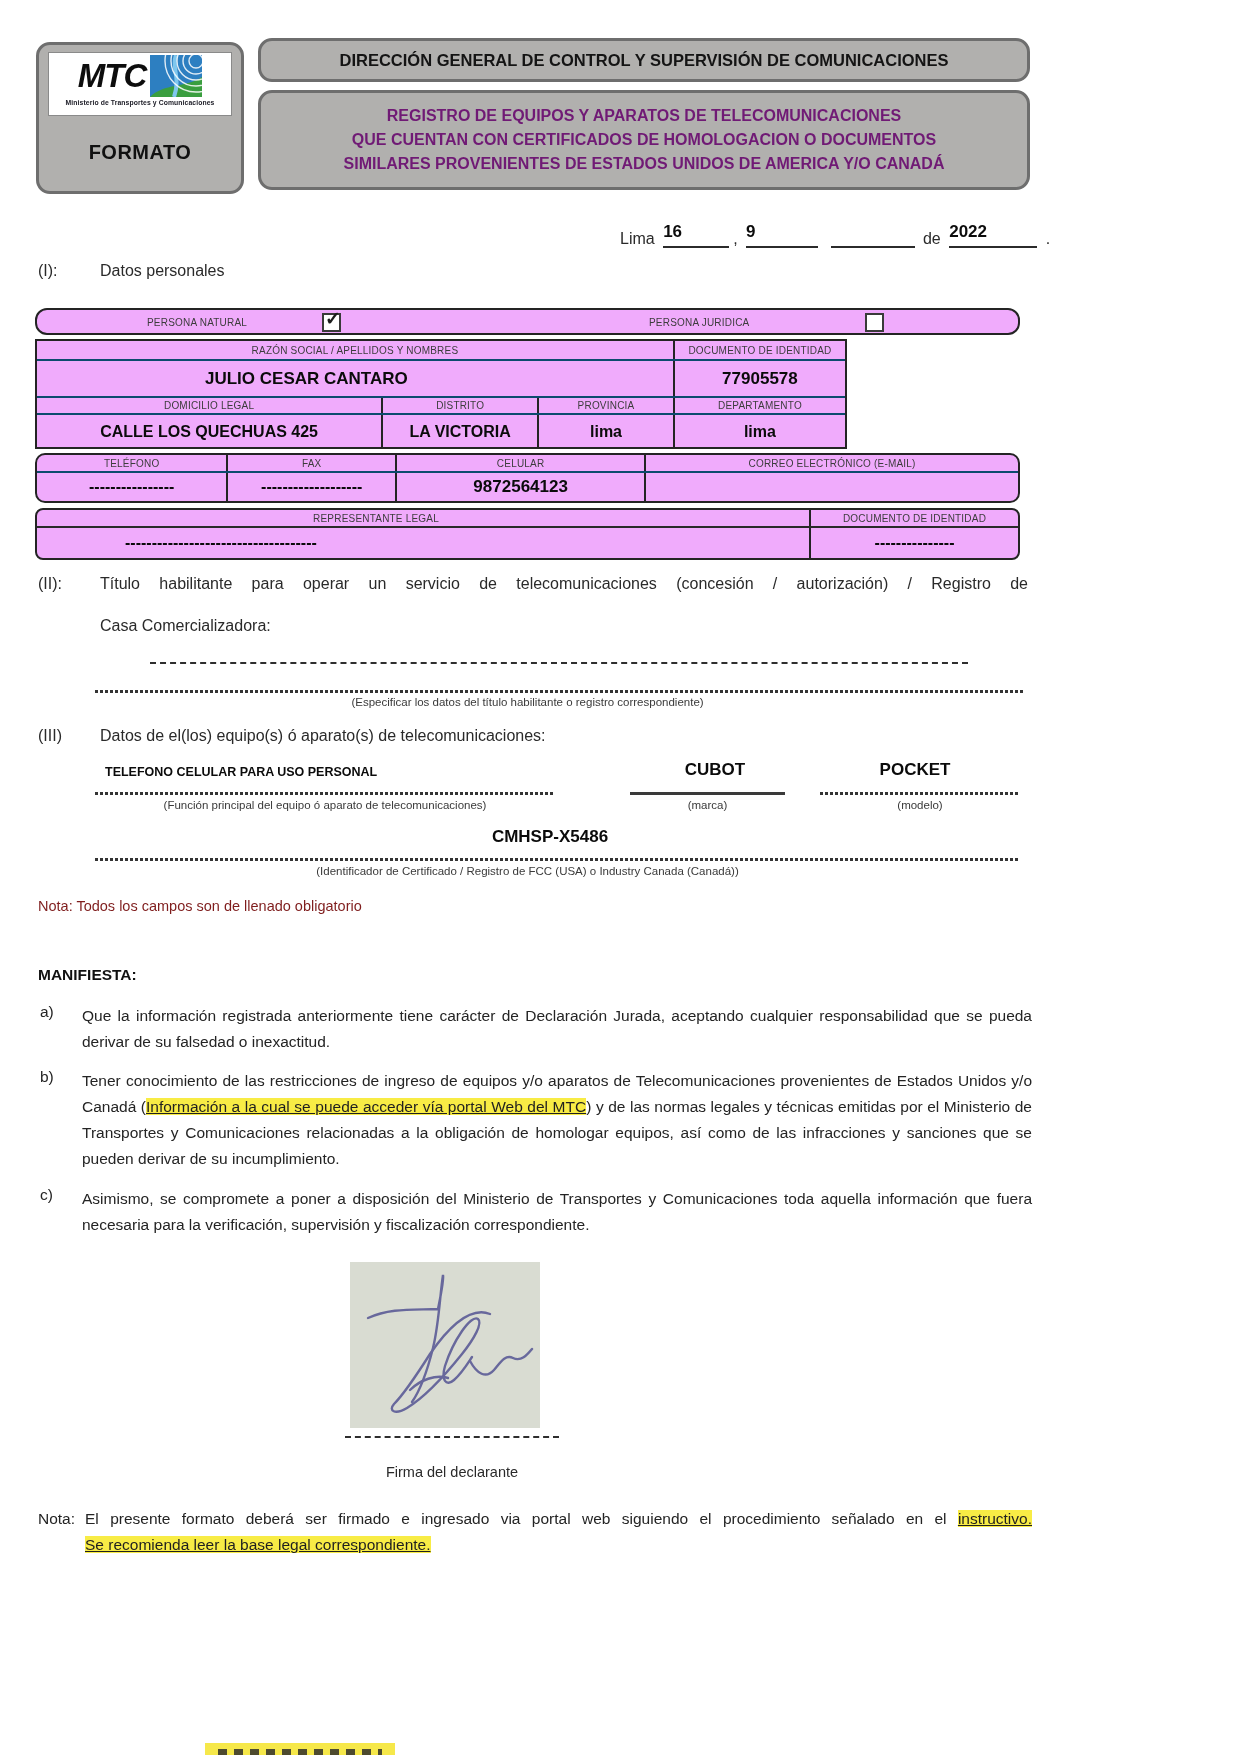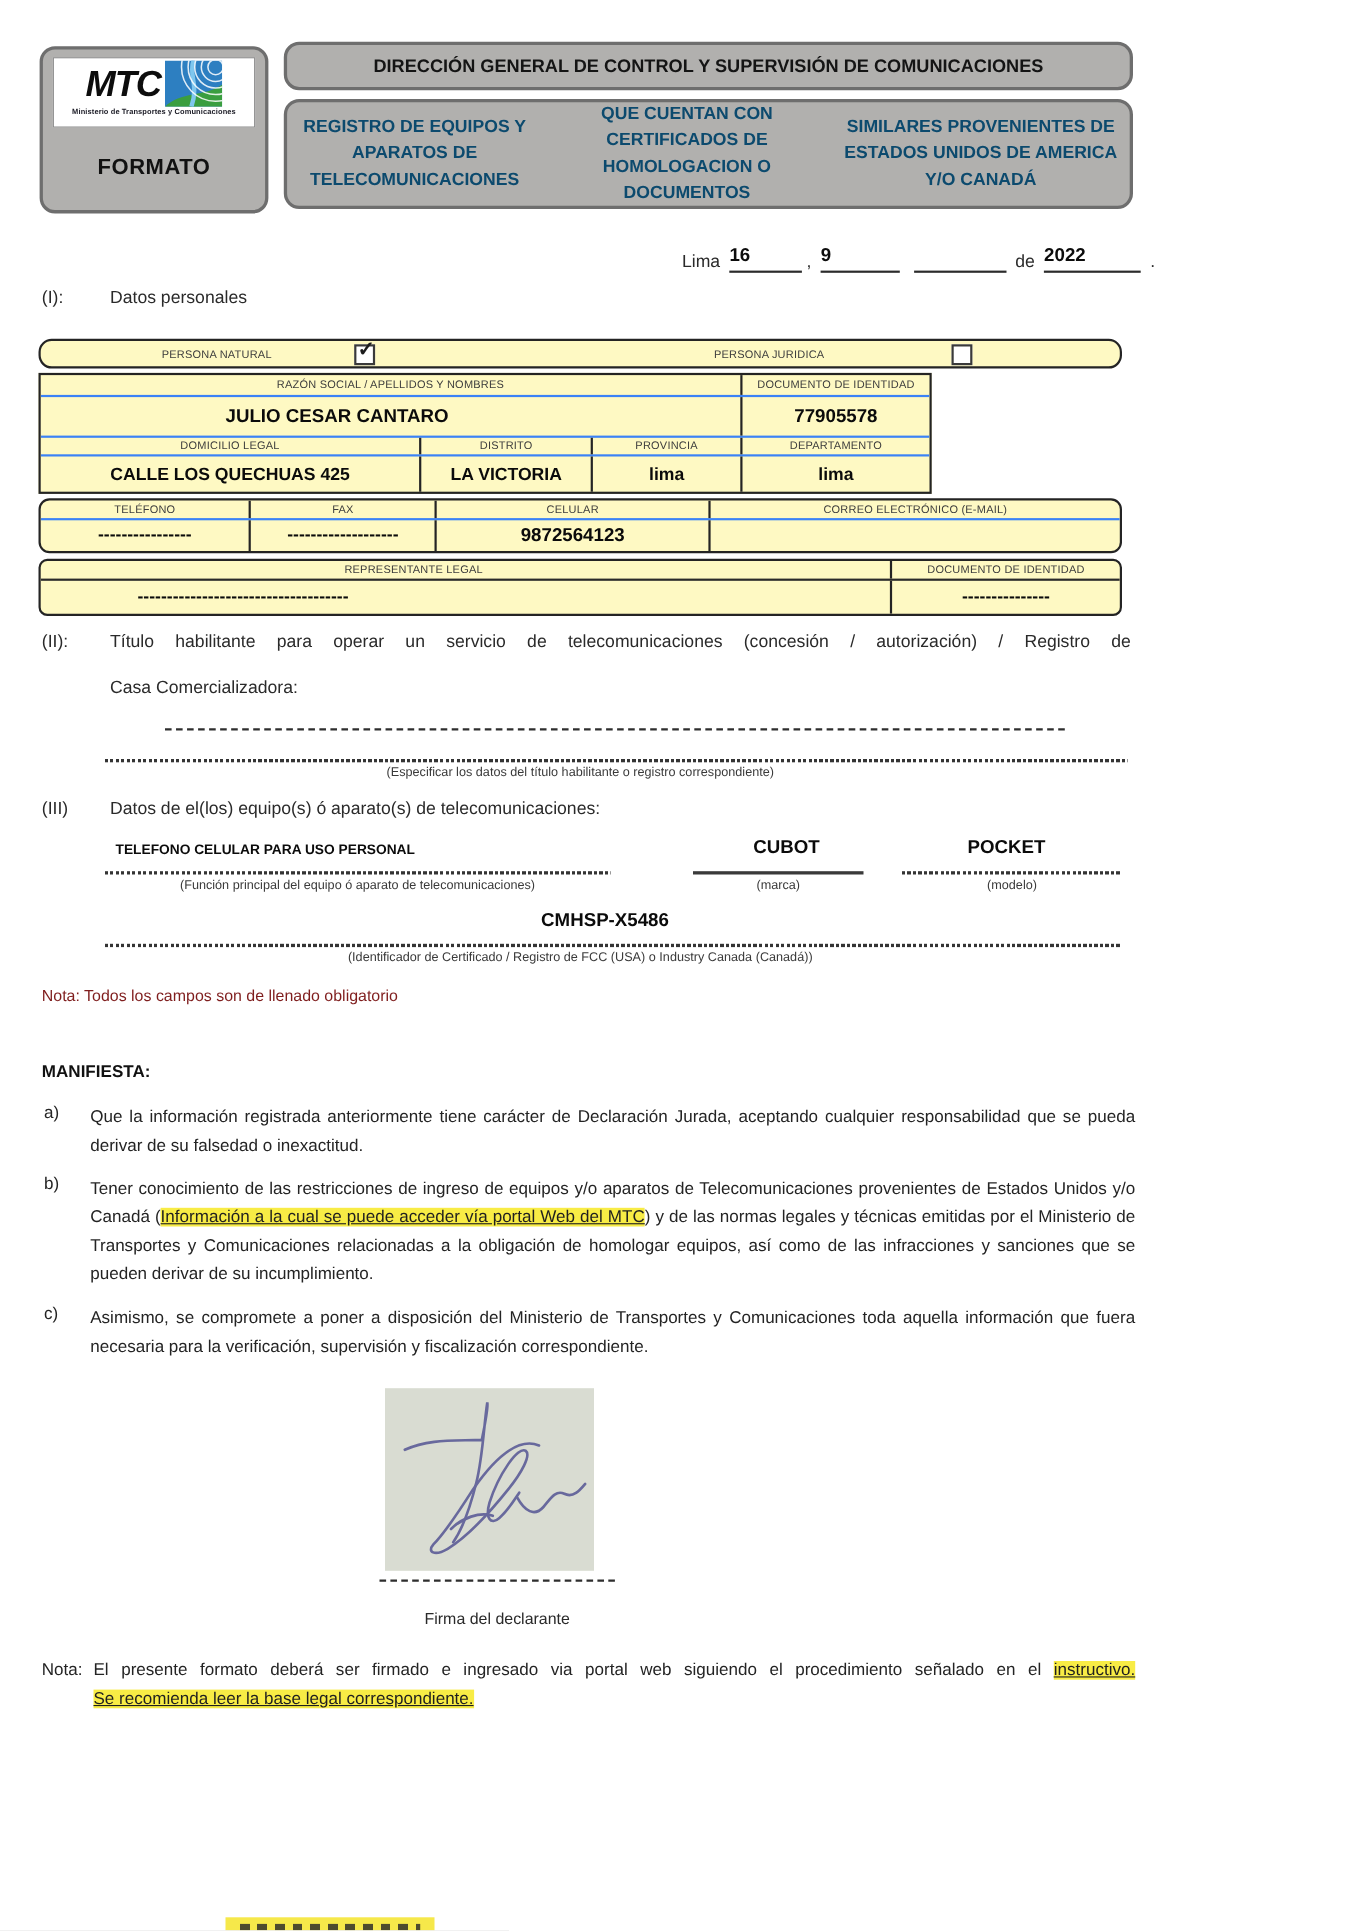--- a/index.html
+++ b/index.html
@@ -13,39 +13,39 @@
   
   .graybox{background:#b1b0ae;border:3px solid #6e6e6e;border-radius:14px;box-sizing:border-box;}
   .logo-box{left:36px;top:42px;width:208px;height:152px;}
   .logo-white{position:absolute;left:9px;top:7px;width:184px;height:64px;background:#ffffff;border:1px solid #8a8a8a;box-sizing:border-box;}
   .logo-row{display:flex;align-items:center;justify-content:center;height:46px;}
   .mtc-word{font-style:italic;font-weight:900;font-size:33px;letter-spacing:-1px;color:#0d0d0d;line-height:40px;}
   .ministry-line{font-size:6.8px;font-weight:bold;text-align:center;color:#20202a;letter-spacing:.1px;}
   .formato{position:absolute;left:0;top:96px;width:100%;text-align:center;font-weight:bold;font-size:20px;color:#111;letter-spacing:.5px;}
   .hdr1{left:258px;top:38px;width:772px;height:44px;display:flex;align-items:center;justify-content:center;
         font-weight:bold;font-size:16.5px;color:#141414;text-align:center;}
-  .hdr2{left:258px;top:90px;width:772px;height:100px;display:flex;flex-direction:row;align-items:center;justify-content:center;
-        font-weight:bold;font-size:16px;color:#0c4a6e;text-align:center;line-height:24px;}
+  .hdr2{left:258px;top:90px;width:772px;height:100px;display:flex;flex-direction:column;align-items:center;justify-content:center;
+        font-weight:bold;font-size:16px;color:#701a75;text-align:center;line-height:24px;}
 
   
   .dateline{left:620px;top:222px;font-size:16px;color:#2a2a2a;white-space:nowrap;}
   .u{display:inline-block;border-bottom:2px solid #2b2b2b;text-align:left;height:24px;vertical-align:bottom;
      font-weight:bold;font-size:17px;color:#0c0c0c;margin:0 4px;}
   .w70{width:66px}.w75{width:72px}.w85{width:84px}.w90{width:88px}
 
   
   .sec-num{font-size:16px;color:#2a2a2a;}
   .sec-title{font-size:16px;color:#2a2a2a;}
 
   
-  .tbox{border:2px solid #242424;border-radius:10px;box-sizing:border-box;background:#fef9c3;overflow:hidden;}
+  .tbox{border:2px solid #242424;border-radius:10px;box-sizing:border-box;background:#f0abfc;overflow:hidden;}
   .trow{display:flex;width:100%;box-sizing:border-box;}
   .cell{box-sizing:border-box;display:flex;align-items:center;justify-content:center;overflow:hidden;}
   .bl{border-left:2px solid #242424;}
-  .bt{border-top:2px solid #3b82f6;text-align:right;}
+  .bt{border-top:2px solid #0c4a6e;text-align:right;}
   .hdrtxt{font-size:10px;color:#3c3c3c;letter-spacing:.2px;}
   .valtxt{font-weight:bold;font-size:16px;color:#0b0b0b;}
   .valtxt-lg{font-weight:bold;font-size:17px;color:#0b0b0b;}
   .c-left{width:78.7%}.c-right{width:21.3%}
   .c1{width:42.6%}.c2{width:19.3%}.c3{width:16.8%}
   .p1{width:19.3%}.p2{width:17.2%}.p3{width:25.4%}.p4{width:38.1%}
   .cb{width:19px;height:19px;border:2px solid #3a3a3a;background:#fff;box-sizing:border-box;position:absolute;top:3px;}
   .cb .mark{position:absolute;left:1px;top:-6px;font-size:19px;font-weight:bold;color:#1c1c1c;line-height:19px;}
 
   

